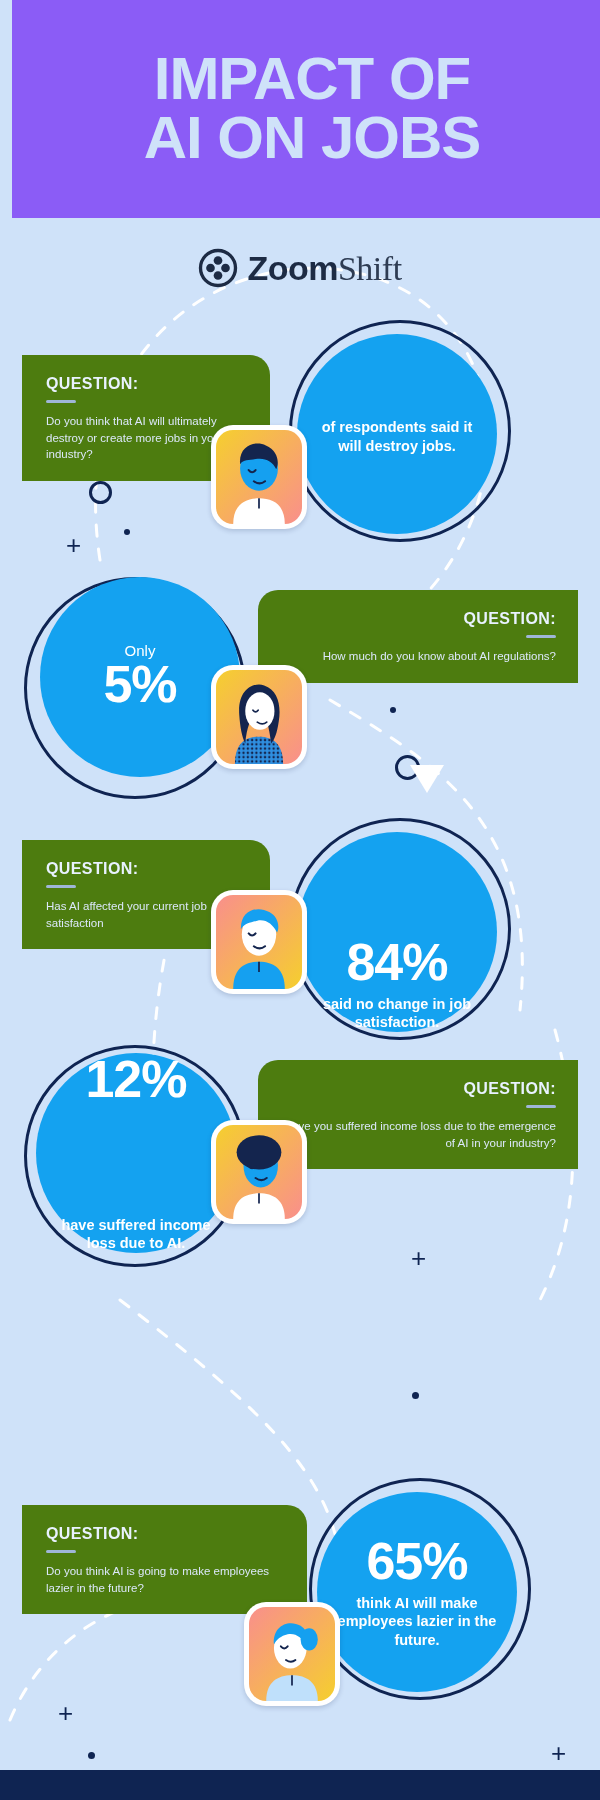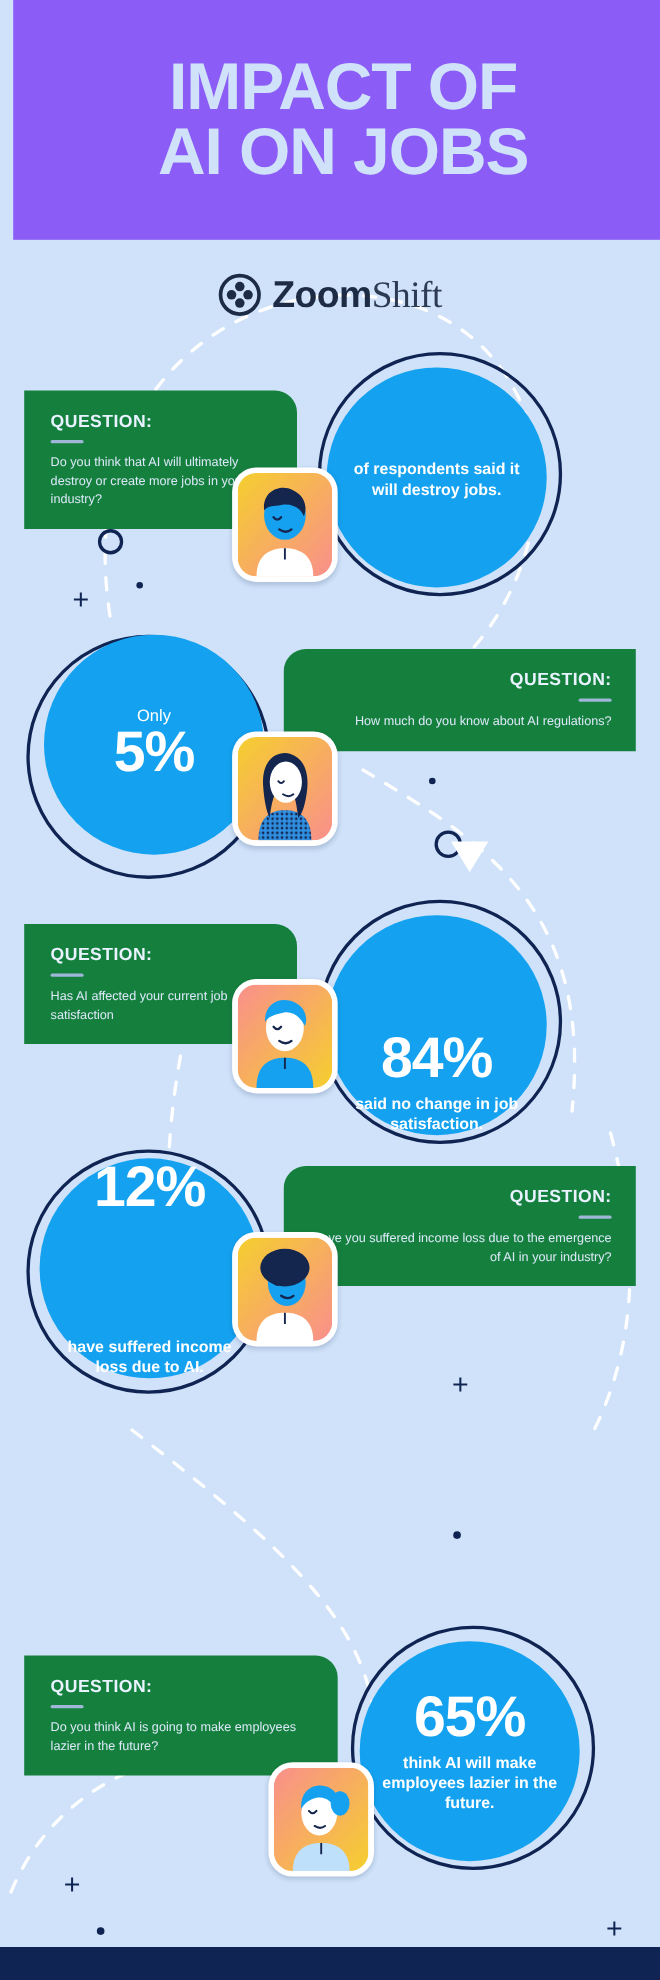--- a/index.html
+++ b/index.html
@@ -48,21 +48,21 @@
   }
   .logo-mark{width:40px;height:40px;flex:0 0 auto;}
   .logo-text{font-size:34px;font-weight:bold;color:#1d2b44;letter-spacing:-0.5px;}
   .logo-text .thin{font-weight:400;color:#2e3c53;font-family:Liberation Serif, serif;}
 
   
   .block{position:absolute;left:0;width:600px;}
 
   .qcard{
     position:absolute;
-    background:#15803d;
+    background:#4d7c0f;
     box-sizing:border-box;
     padding:20px 22px 18px 24px;
   }
   .qcard.left{border-top-right-radius:20px;}
   .qcard.right{border-top-left-radius:20px;text-align:right;}
   .qtitle{
     color:#e9f2ff;font-size:16px;font-weight:bold;letter-spacing:0.4px;margin:0 0 7px 0;
   }
   .qrule{width:30px;height:3px;background:#9fb6d8;margin:0 0 10px 0;border-radius:2px;}
   .qcard.right .qrule{margin-left:auto;}
@@ -286,21 +286,21 @@
         </svg>
       </div>
     </div>
 
     <div class="dot" style="left:412px;top:1392px;width:7px;height:7px;"></div>
     <div class="plus" style="left:411px;top:1245px;">+</div>
   </div>
 
   <div class="block" style="top:0;">
 
-    <div class="statwrap" style="left:319px;top:1478px;width:222px;height:222px;">
+    <div class="statwrap" style="left:309px;top:1478px;width:222px;height:222px;">
       <div class="statring" style="width:222px;height:222px;"></div>
       <div class="statcircle" style="left:8px;top:14px;width:200px;height:200px;padding:0 16px;">
         <div class="stat-num">65%</div>
         <div class="stat-cap">think AI will make employees lazier in the future.</div>
       </div>
     </div>
 
     <div class="qcard left" style="left:22px;top:1505px;width:285px;">
       <div class="qtitle">QUESTION:</div>
       <div class="qrule"></div>

